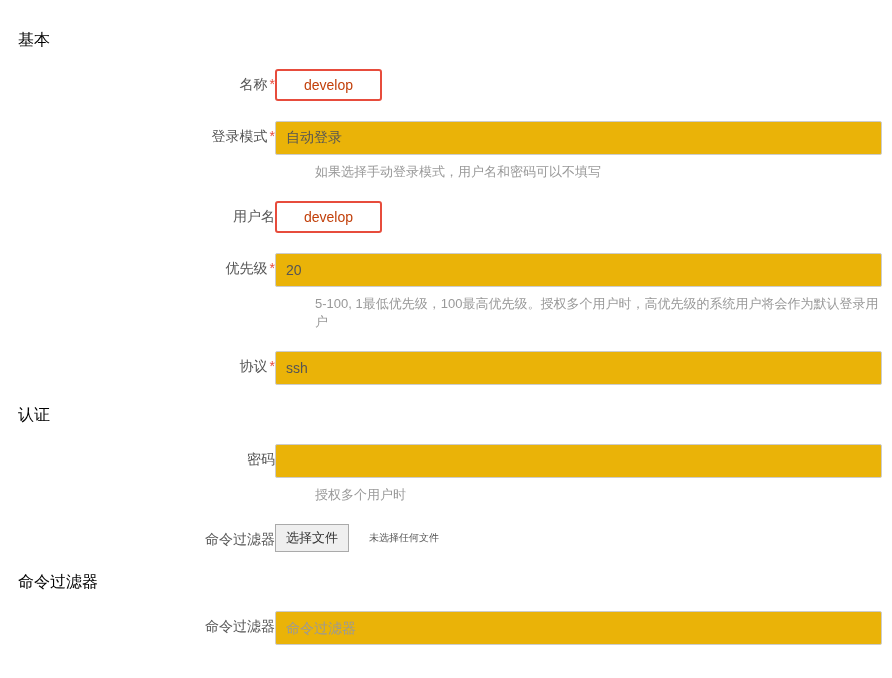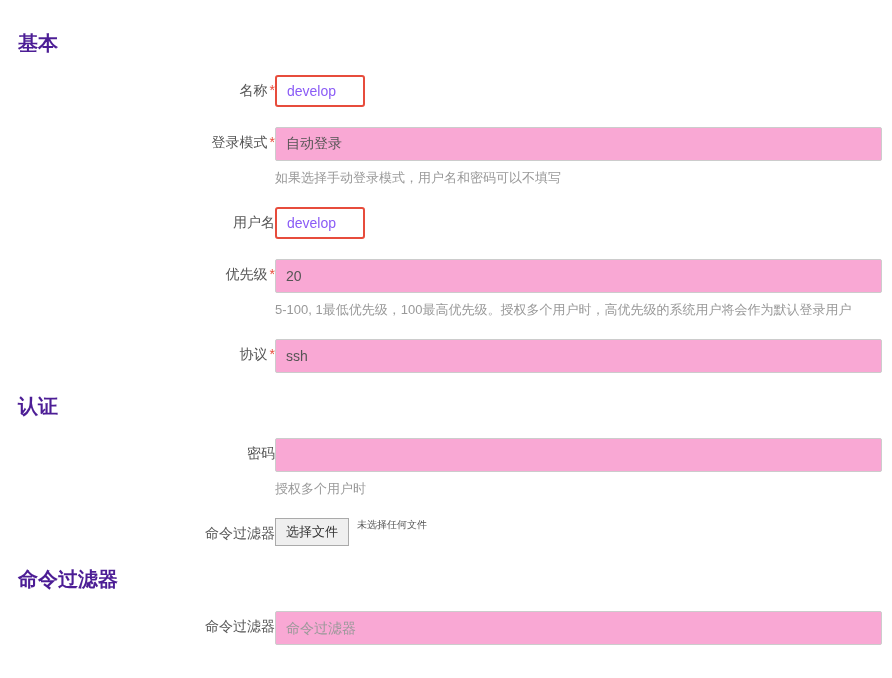--- a/index.html
+++ b/index.html
@@ -9,23 +9,23 @@
     }
     body {
       font-family: "Microsoft YaHei", "PingFang SC", Arial, sans-serif;
       font-size: 14px;
       color: #333;
       background: #fff;
       padding: 20px 10px;
       width: 892px;
     }
     .section-title {
-      font-size: 20px;
-      color: #4c1d95;
-      font-weight: 700;
+      font-size: 16px;
+      color: #000000;
+      font-weight: 400;
       margin: 10px 0 18px 8px;
     }
     .form-row {
       display: flex;
       align-items: flex-start;
       margin-bottom: 20px;
     }
     .form-label {
       width: 265px;
       text-align: right;
@@ -43,48 +43,50 @@
       max-width: 620px;
     }
     .form-input {
       width: 100%;
       height: 34px;
       padding: 6px 10px;
       border: 1px solid #ccc;
       border-radius: 2px;
       font-size: 14px;
       color: #555;
-      background: #f9a8d4;
+      background: #eab308;
       outline: none;
     }
     .form-input::placeholder {
       color: #999;
     }
     .help-text {
       font-size: 13px;
       color: #999;
       margin-top: 8px;
+      margin-left: 40px;
     }
     .highlight-box {
       display: inline-block;
       border: 2.5px solid #e74c3c;
       border-radius: 3px;
-      padding: 4px 10px;
+      padding: 4px 27px;
       min-width: 90px;
       background: #fff;
-      color: #8b5cf6;
+      color: #c2410c;
       font-size: 14px;
       line-height: 20px;
     }
     .highlight-box-wrap {
       padding-top: 0;
     }
     .file-row {
       display: flex;
-      gap: 8px;
+      align-items: center;
+      gap: 20px;
     }
     .file-btn {
       padding: 4px 10px;
       border: 1px solid #aaa;
       background: #efefef;
       font-size: 13px;
       cursor: pointer;
       color: #333;
     }
     .file-text {

